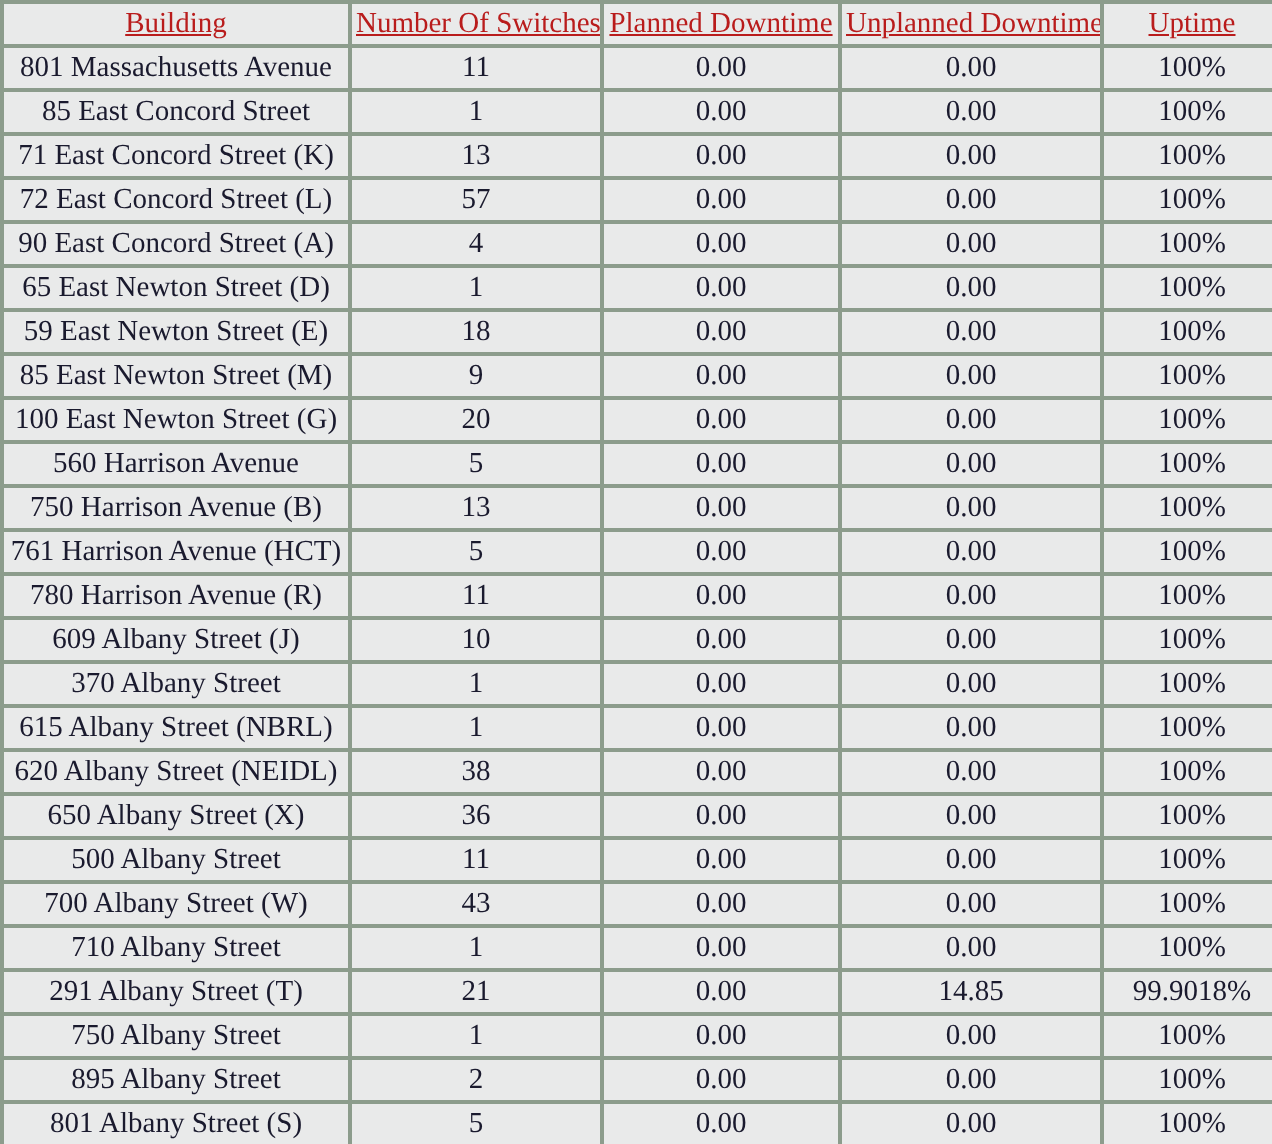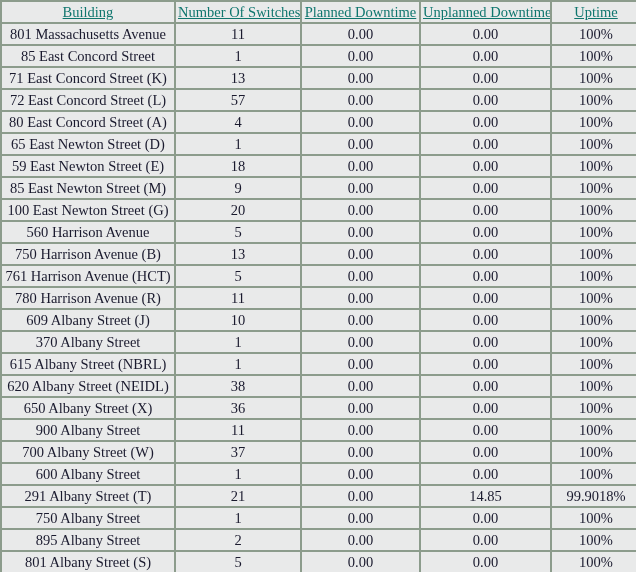--- a/index.html
+++ b/index.html
@@ -35,21 +35,21 @@
     height: 18px;
     padding: 1px 2px;
     overflow: hidden;
     white-space: nowrap;
   }
   table.uptime-table thead th {
     height: 18px;
   }
   .th-link {
     text-decoration: underline;
-    color: #0f766e;
+    color: #b91c1c;
     cursor: pointer;
   }
   col.c-building   { width: 172px; }
   col.c-switches   { width: 124px; }
   col.c-planned    { width: 117px; }
   col.c-unplanned  { width: 129px; }
   col.c-uptime     { width: 88px; }
 
   td.alert {
     background: #edb2a8;
@@ -109,21 +109,21 @@
         <td>100%</td>
       </tr>
       <tr>
         <td>72 East Concord Street (L)</td>
         <td>57</td>
         <td>0.00</td>
         <td>0.00</td>
         <td>100%</td>
       </tr>
       <tr>
-        <td>80 East Concord Street (A)</td>
+        <td>90 East Concord Street (A)</td>
         <td>4</td>
         <td>0.00</td>
         <td>0.00</td>
         <td>100%</td>
       </tr>
       <tr>
         <td>65 East Newton Street (D)</td>
         <td>1</td>
         <td>0.00</td>
         <td>0.00</td>
@@ -207,35 +207,35 @@
         <td>100%</td>
       </tr>
       <tr>
         <td>650 Albany Street (X)</td>
         <td>36</td>
         <td>0.00</td>
         <td>0.00</td>
         <td>100%</td>
       </tr>
       <tr>
-        <td>900 Albany Street</td>
+        <td>500 Albany Street</td>
         <td>11</td>
         <td>0.00</td>
         <td>0.00</td>
         <td>100%</td>
       </tr>
       <tr>
         <td>700 Albany Street (W)</td>
-        <td>37</td>
-        <td>0.00</td>
-        <td>0.00</td>
-        <td>100%</td>
-      </tr>
-      <tr>
-        <td>600 Albany Street</td>
+        <td>43</td>
+        <td>0.00</td>
+        <td>0.00</td>
+        <td>100%</td>
+      </tr>
+      <tr>
+        <td>710 Albany Street</td>
         <td>1</td>
         <td>0.00</td>
         <td>0.00</td>
         <td>100%</td>
       </tr>
       <tr>
         <td>291 Albany Street (T)</td>
         <td>21</td>
         <td>0.00</td>
         <td class="alert">14.85</td>

